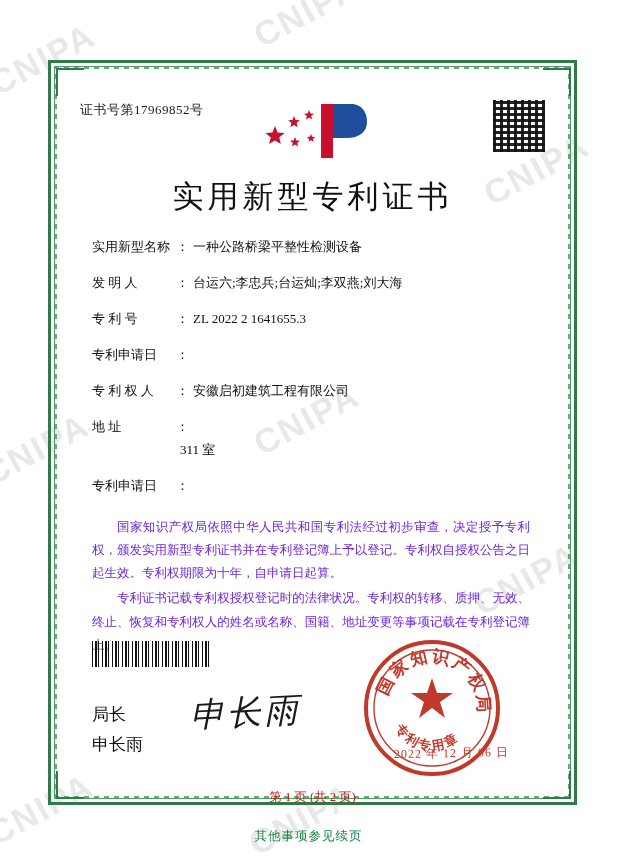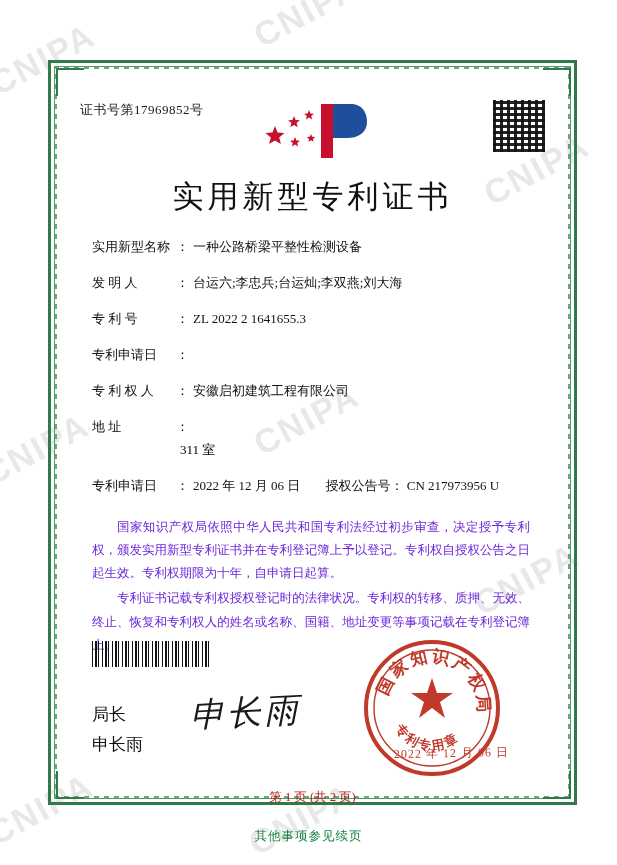--- a/index.html
+++ b/index.html
@@ -330,25 +330,20 @@
     <div class="row">
       <div class="label spread">地 址</div>
       <div class="colon">：</div>
     </div>
 
     <div class="addr-line2">311 室</div>
 
     <div class="row">
       <div class="label">专利申请日</div>
       <div class="colon">：</div>
-      <div class="value">
-        <span>2022 年 12 月 06 日</span>
-        <span class="sub-label">授权公告号：</span>
-        <span>CN 217973956 U</span>
-      </div>
     </div>
 
   </div>
 
   <div class="paras">
     <p>国家知识产权局依照中华人民共和国专利法经过初步审查，决定授予专利权，颁发实用新型专利证书并在专利登记簿上予以登记。专利权自授权公告之日起生效。专利权期限为十年，自申请日起算。</p>
     <p>专利证书记载专利权授权登记时的法律状况。专利权的转移、质押、无效、终止、恢复和专利权人的姓名或名称、国籍、地址变更等事项记载在专利登记簿上。</p>
   </div>
 
   <div class="barcode"></div>

